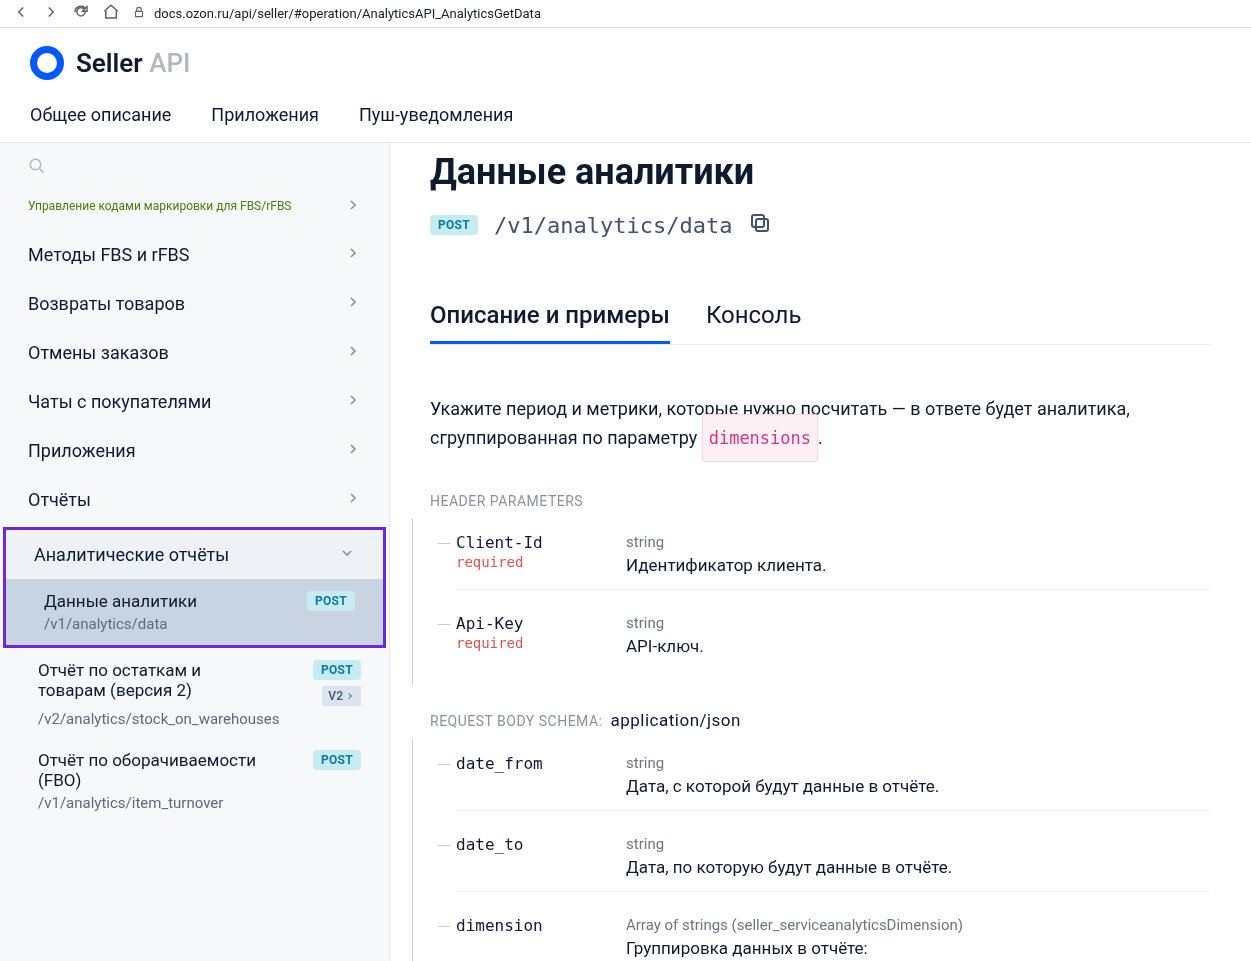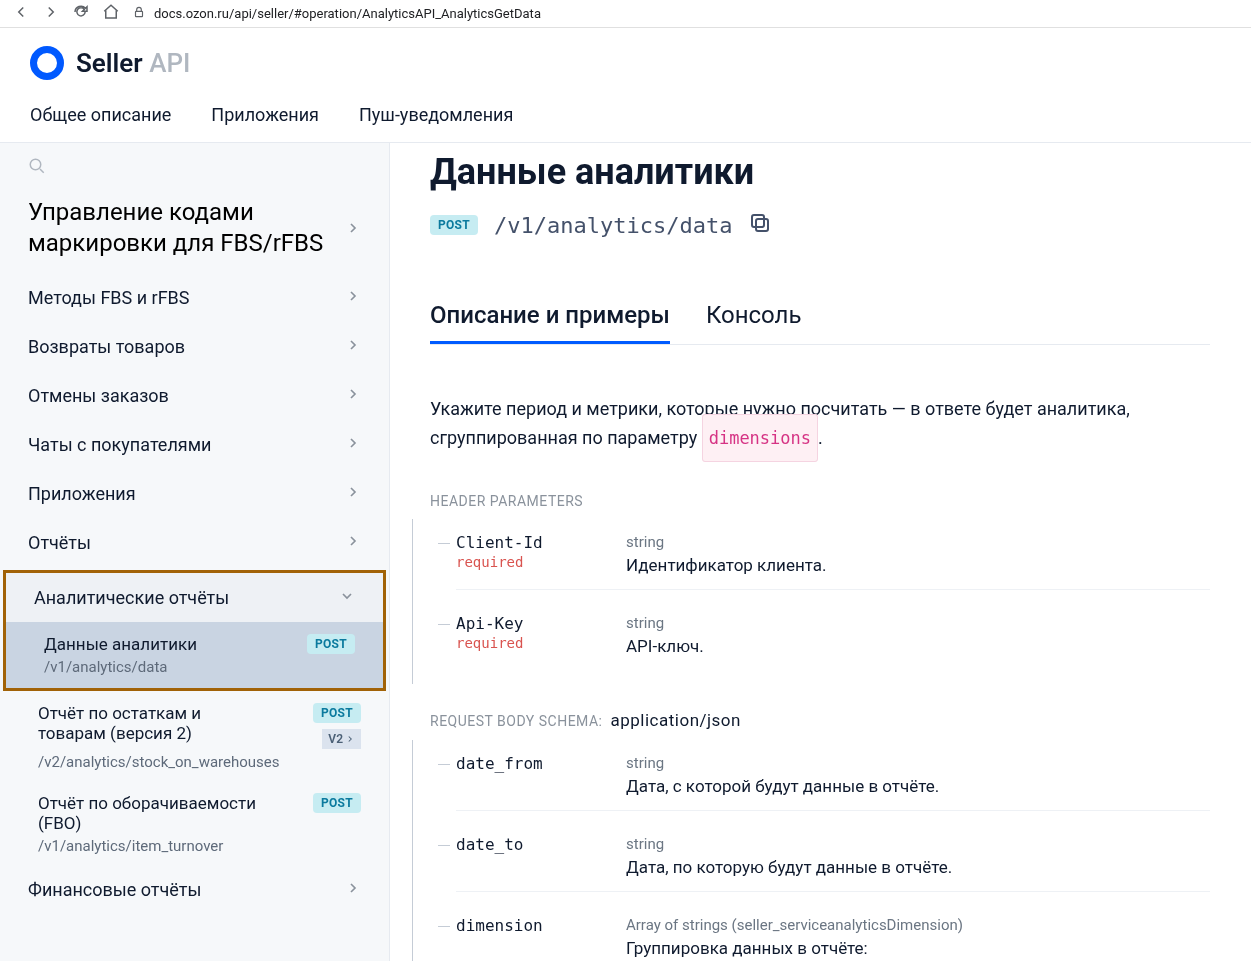--- a/index.html
+++ b/index.html
@@ -17,24 +17,24 @@
   
   .nav-tabs { display:flex; gap:40px; padding: 0 30px; border-bottom:1px solid #e6eaf0; }
   .nav-tab { padding: 14px 0; font-size:18px; color:#0f1a2e; cursor:pointer; border-bottom:3px solid transparent;}
   .nav-tab.active{ border-bottom-color:#005bff; color:#0f1a2e; font-weight:500;}
   
   .workspace{ display:flex; }
   .sidebar{ width:390px; background:#f6f8fa; border-right:1px solid #e6eaf0; height: 820px; overflow:hidden;}
   .search-row{ padding:14px 28px 4px;}
   .search-row svg{ width:18px; height:18px; stroke:#b0b7c0; fill:none; stroke-width:2;}
   .side-item{ display:flex; justify-content:space-between; align-items:center; padding:14px 28px; font-size:18px; color:#0f1a2e; cursor:pointer;}
-  .side-item.truncated{ color:#000000; font-size:24px;}
+  .side-item.truncated{ color:#4d7c0f; font-size:12px;}
   .chevron{ color:#8a929c; }
   .chevron svg{width:16px;height:16px;stroke:#8a929c;fill:none;stroke-width:2.5;}
-  .highlight-box{ border:3px solid #a16207; margin:3px 3px 0 3px; }
+  .highlight-box{ border:3px solid #6d28d9; margin:3px 3px 0 3px; }
   .side-item.expanded{ background:#eef1f5;}
   .side-sub{ background:#c9d4e2; padding:12px 28px 12px 38px;}
   .side-sub-row{ display:flex; justify-content:space-between; align-items:flex-start;}
   .side-sub-title{ font-size:17px; color:#0f1a2e;}
   .side-sub-path{ font-size:15px; color:#5e6a7a; margin-top:4px;}
   .side-sub2{ padding:12px 28px 10px 38px;}
   .badge{ background:#c6ecf2; color:#0b7a9e; font-size:12px; font-weight:700; padding:3px 8px; border-radius:4px; letter-spacing:0.3px;}
   .badge-v2{ background:#dbe3ee; color:#4b6076; font-size:12px; font-weight:600; padding:3px 6px; border-radius:0; display:inline-flex; align-items:center; gap:2px;}
   .badge-v2 svg{width:10px;height:10px;stroke:#4b6076;fill:none;stroke-width:2.5;}
   
@@ -183,26 +183,20 @@
     </div>
 
     <div class="side-sub2">
       <div class="side-sub-row">
         <span class="side-sub-title" style="max-width:230px;">Отчёт по оборачиваемости (FBO)</span>
         <span class="badge">POST</span>
       </div>
       <div class="side-sub-path">/v1/analytics/item_turnover</div>
     </div>
 
-    <div class="side-item">
-        <span>Финансовые отчёты</span>
-        <span class="chevron"><svg viewBox="0 0 24 24">
-            <path d="M9 6l6 6-6 6"></path>
-          </svg></span>
-      </div>
   </div>
 
   <div class="main">
     <h1>Данные аналитики</h1>
     <div class="endpoint-row">
       <span class="badge">POST</span>
       <span class="endpoint-path">/v1/analytics/data</span>
       <span class="copy-icon"><svg viewBox="0 0 24 24">
             <rect x="8" y="8" width="12" height="12" rx="2"></rect>
             <rect x="4" y="4" width="12" height="12" rx="2"></rect>

